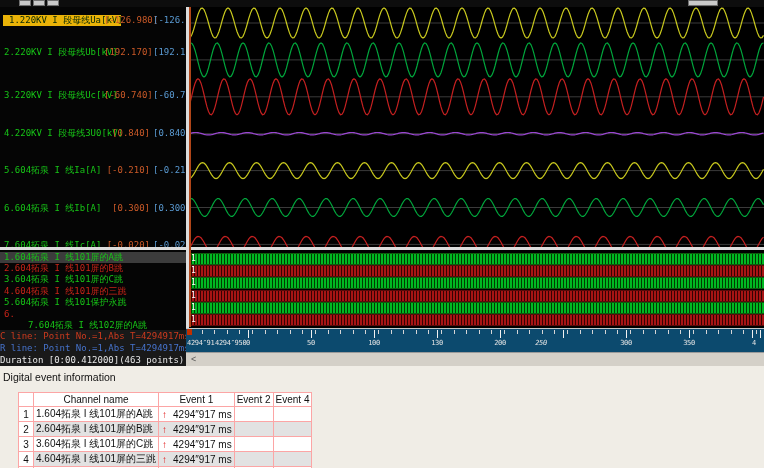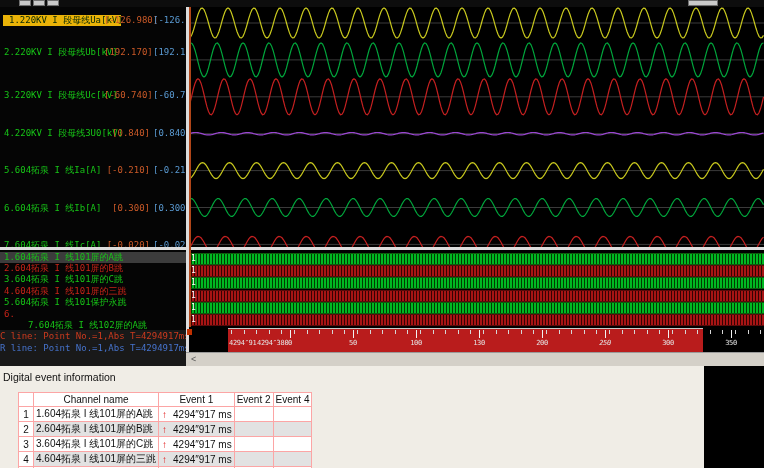--- a/index.html
+++ b/index.html
@@ -43,35 +43,35 @@
 
   
   .bar{position:absolute;left:189px;width:575px;height:10px;}
   .bar-green{background:repeating-linear-gradient(90deg,#00b822 0px,#00b822 2px,#013c01 2px,#013c01 3px);
              border-top:1px solid #0c5c0c;border-bottom:1px solid #0c5c0c;box-sizing:content-box;}
   .bar-red{background:repeating-linear-gradient(90deg,#a81414 0px,#a81414 2px,#340303 2px,#340303 3px);
            border-top:1px solid #5a0a0a;border-bottom:1px solid #5a0a0a;box-sizing:content-box;}
   .bar .bval{position:absolute;left:2px;top:0;font-size:8px;line-height:10px;color:#fff;}
 
   
-  .ruler{position:absolute;left:186px;top:321px;width:475px;height:24px;background:#b91c1c;border-top:1px solid #c8c8c8;box-sizing:border-box;margin-left:42px;}
+  .ruler{position:absolute;left:186px;top:321px;width:578px;height:24px;background:#0c4a6e;border-top:1px solid #c8c8c8;box-sizing:border-box;}
   .ruler .minor{position:absolute;left:3px;top:1px;width:575px;height:4px;
      background:repeating-linear-gradient(90deg,#d6d6d6 0px,#d6d6d6 1px,transparent 1px,transparent 12.6px);}
   .ruler .major{position:absolute;left:3px;top:1px;width:575px;height:8px;
      background:repeating-linear-gradient(90deg,#f2f2f2 0px,#f2f2f2 1px,transparent 1px,transparent 63px);
      background-position:-4px 0;}
   .ruler .tick-label{position:absolute;top:10px;font-size:7px;color:#e4e4e4;white-space:nowrap;letter-spacing:-0.3px;}
   .cursor-marker{position:absolute;left:187px;top:322px;width:5px;height:6px;background:#c03000;z-index:6;}
 
   
   .wave-scroll{position:absolute;left:186px;top:345px;width:578px;height:14px;background:#d4d0c8;border-top:1px solid #9a9a9a;box-sizing:border-box;}
   .wave-scroll .arrow{position:absolute;left:5px;top:1px;font-size:9px;color:#555;font-family:"Liberation Sans",sans-serif;}
 
   
-  .bottom-panel{position:absolute;left:0;top:366px;width:704px;height:102px;background:#f0ede6;
+  .bottom-panel{position:absolute;left:0;top:366px;width:764px;height:102px;background:#f0ede6;
                 font-family:"Liberation Sans",sans-serif;overflow:hidden;}
   .bp-title{position:absolute;left:3px;top:5px;font-size:10.5px;color:#111;}
   .evt-table{position:absolute;left:18px;top:26px;border-collapse:collapse;table-layout:fixed;
              font-size:10px;color:#111;background:#fff;}
   .evt-table td,.evt-table th{border:1px solid #fca5a5;padding:0 2px;height:14px;overflow:hidden;
              white-space:nowrap;font-weight:normal;box-sizing:border-box;}
   .evt-table th{text-align:center;background:#fff;}
   .evt-table td.num{text-align:center;background:#fff;}
   .evt-table tr.shaded td:not(.num){background:#e2e2e2;}
   .evt-table td.ev1{padding-left:3px;margin-top:7px;}
@@ -134,20 +134,21 @@
           <div class="dig-row" style="top: 255.9px; color: rgb(200, 36, 24);">2.604拓泉 I 线101屏的B跳</div>
           <div class="dig-row" style="top: 267.3px; color: rgb(23, 196, 23);">3.604拓泉 I 线101屏的C跳</div>
           <div class="dig-row" style="top: 278.7px; color: rgb(200, 36, 24);">4.604拓泉 I 线101屏的三跳</div>
           <div class="dig-row" style="top: 290.1px; color: rgb(23, 196, 23);">5.604拓泉 I 线101保护永跳</div>
           <div class="dig-row" style="top: 301.5px; color: rgb(200, 36, 24);">6.</div>
           <div class="dig-row" style="top: 312.9px; color: rgb(23, 196, 23); padding-left: 28px;">7.604拓泉 I 线102屏的A跳</div>
         </div>
       <div class="status-block">
         <div class="status-c">C line: Point No.=1,Abs T=4294917ms,  Rel T=42949</div>
         <div class="status-r">R line: Point No.=1,Abs T=4294917ms,  Rel T=42949</div>
+        <div class="status-d">Duration [0:00.412000](463 points)</div>
       </div>
     </div>
 
     <svg class="wave-area" viewBox="0 0 575 240">
         <line x1="0" x2="575" y1="16" y2="16" stroke="#3a3a3a" stroke-width="1"></line>
         <polyline points="0,31.0 1.5,30.0 3,27.2 4.5,23.0 6,17.8 7.5,12.4 9,7.5 10.5,3.7 12,1.4 13.5,1.1 15,2.7 16.5,6.1 18,10.7 19.5,16.0 21,21.3 22.5,25.9 24,29.3 25.5,30.9 27,30.6 28.5,28.3 30,24.5 31.5,19.6 33,14.2 34.5,9.0 36,4.8 37.5,2.0 39,1.0 40.5,2.0 42,4.8 43.5,9.0 45,14.2 46.5,19.6 48,24.5 49.5,28.3 51,30.6 52.5,30.9 54,29.3 55.5,25.9 57,21.3 58.5,16.0 60,10.7 61.5,6.1 63,2.7 64.5,1.1 66,1.4 67.5,3.7 69,7.5 70.5,12.4 72,17.8 73.5,23.0 75,27.2 76.5,30.0 78,31.0 79.5,30.0 81,27.2 82.5,23.0 84,17.8 85.5,12.4 87,7.5 88.5,3.7 90,1.4 91.5,1.1 93,2.7 94.5,6.1 96,10.7 97.5,16.0 99,21.3 100.5,25.9 102,29.3 103.5,30.9 105,30.6 106.5,28.3 108,24.5 109.5,19.6 111,14.2 112.5,9.0 114,4.8 115.5,2.0 117,1.0 118.5,2.0 120,4.8 121.5,9.0 123,14.2 124.5,19.6 126,24.5 127.5,28.3 129,30.6 130.5,30.9 132,29.3 133.5,25.9 135,21.3 136.5,16.0 138,10.7 139.5,6.1 141,2.7 142.5,1.1 144,1.4 145.5,3.7 147,7.5 148.5,12.4 150,17.8 151.5,23.0 153,27.2 154.5,30.0 156,31.0 157.5,30.0 159,27.2 160.5,23.0 162,17.8 163.5,12.4 165,7.5 166.5,3.7 168,1.4 169.5,1.1 171,2.7 172.5,6.1 174,10.7 175.5,16.0 177,21.3 178.5,25.9 180,29.3 181.5,30.9 183,30.6 184.5,28.3 186,24.5 187.5,19.6 189,14.2 190.5,9.0 192,4.8 193.5,2.0 195,1.0 196.5,2.0 198,4.8 199.5,9.0 201,14.2 202.5,19.6 204,24.5 205.5,28.3 207,30.6 208.5,30.9 210,29.3 211.5,25.9 213,21.3 214.5,16.0 216,10.7 217.5,6.1 219,2.7 220.5,1.1 222,1.4 223.5,3.7 225,7.5 226.5,12.4 228,17.8 229.5,23.0 231,27.2 232.5,30.0 234,31.0 235.5,30.0 237,27.2 238.5,23.0 240,17.8 241.5,12.4 243,7.5 244.5,3.7 246,1.4 247.5,1.1 249,2.7 250.5,6.1 252,10.7 253.5,16.0 255,21.3 256.5,25.9 258,29.3 259.5,30.9 261,30.6 262.5,28.3 264,24.5 265.5,19.6 267,14.2 268.5,9.0 270,4.8 271.5,2.0 273,1.0 274.5,2.0 276,4.8 277.5,9.0 279,14.2 280.5,19.6 282,24.5 283.5,28.3 285,30.6 286.5,30.9 288,29.3 289.5,25.9 291,21.3 292.5,16.0 294,10.7 295.5,6.1 297,2.7 298.5,1.1 300,1.4 301.5,3.7 303,7.5 304.5,12.4 306,17.8 307.5,23.0 309,27.2 310.5,30.0 312,31.0 313.5,30.0 315,27.2 316.5,23.0 318,17.8 319.5,12.4 321,7.5 322.5,3.7 324,1.4 325.5,1.1 327,2.7 328.5,6.1 330,10.7 331.5,16.0 333,21.3 334.5,25.9 336,29.3 337.5,30.9 339,30.6 340.5,28.3 342,24.5 343.5,19.6 345,14.2 346.5,9.0 348,4.8 349.5,2.0 351,1.0 352.5,2.0 354,4.8 355.5,9.0 357,14.2 358.5,19.6 360,24.5 361.5,28.3 363,30.6 364.5,30.9 366,29.3 367.5,25.9 369,21.3 370.5,16.0 372,10.7 373.5,6.1 375,2.7 376.5,1.1 378,1.4 379.5,3.7 381,7.5 382.5,12.4 384,17.8 385.5,23.0 387,27.2 388.5,30.0 390,31.0 391.5,30.0 393,27.2 394.5,23.0 396,17.8 397.5,12.4 399,7.5 400.5,3.7 402,1.4 403.5,1.1 405,2.7 406.5,6.1 408,10.7 409.5,16.0 411,21.3 412.5,25.9 414,29.3 415.5,30.9 417,30.6 418.5,28.3 420,24.5 421.5,19.6 423,14.2 424.5,9.0 426,4.8 427.5,2.0 429,1.0 430.5,2.0 432,4.8 433.5,9.0 435,14.2 436.5,19.6 438,24.5 439.5,28.3 441,30.6 442.5,30.9 444,29.3 445.5,25.9 447,21.3 448.5,16.0 450,10.7 451.5,6.1 453,2.7 454.5,1.1 456,1.4 457.5,3.7 459,7.5 460.5,12.4 462,17.8 463.5,23.0 465,27.2 466.5,30.0 468,31.0 469.5,30.0 471,27.2 472.5,23.0 474,17.8 475.5,12.4 477,7.5 478.5,3.7 480,1.4 481.5,1.1 483,2.7 484.5,6.1 486,10.7 487.5,16.0 489,21.3 490.5,25.9 492,29.3 493.5,30.9 495,30.6 496.5,28.3 498,24.5 499.5,19.6 501,14.2 502.5,9.0 504,4.8 505.5,2.0 507,1.0 508.5,2.0 510,4.8 511.5,9.0 513,14.2 514.5,19.6 516,24.5 517.5,28.3 519,30.6 520.5,30.9 522,29.3 523.5,25.9 525,21.3 526.5,16.0 528,10.7 529.5,6.1 531,2.7 532.5,1.1 534,1.4 535.5,3.7 537,7.5 538.5,12.4 540,17.8 541.5,23.0 543,27.2 544.5,30.0 546,31.0 547.5,30.0 549,27.2 550.5,23.0 552,17.8 553.5,12.4 555,7.5 556.5,3.7 558,1.4 559.5,1.1 561,2.7 562.5,6.1 564,10.7 565.5,16.0 567,21.3 568.5,25.9 570,29.3 571.5,30.9 573,30.6 574.5,28.3 " fill="none" stroke="#c8c81e" stroke-width="1.2"></polyline>
         <line x1="0" x2="575" y1="52.9" y2="52.9" stroke="#3a3a3a" stroke-width="1"></line>
         <polyline points="0,37.9 1.5,36.0 3,36.4 4.5,38.9 6,43.2 7.5,48.7 9,54.9 10.5,60.7 12,65.6 13.5,68.8 15,69.9 16.5,68.8 18,65.7 19.5,60.9 21,55.0 22.5,48.9 24,43.3 25.5,39.0 27,36.4 28.5,36.0 30,37.8 31.5,41.6 33,46.8 34.5,52.8 36,58.8 37.5,64.1 39,67.9 40.5,69.8 42,69.4 43.5,66.9 45,62.6 46.5,57.1 48,50.9 49.5,45.1 51,40.2 52.5,37.0 54,35.9 55.5,37.0 57,40.1 58.5,44.9 60,50.8 61.5,56.9 63,62.5 64.5,66.8 66,69.4 67.5,69.8 69,68.0 70.5,64.2 72,59.0 73.5,53.0 75,47.0 76.5,41.7 78,37.9 79.5,36.0 81,36.4 82.5,38.9 84,43.2 85.5,48.7 87,54.9 88.5,60.7 90,65.6 91.5,68.8 93,69.9 94.5,68.8 96,65.7 97.5,60.9 99,55.0 100.5,48.9 102,43.3 103.5,39.0 105,36.4 106.5,36.0 108,37.8 109.5,41.6 111,46.8 112.5,52.8 114,58.8 115.5,64.1 117,67.9 118.5,69.8 120,69.4 121.5,66.9 123,62.6 124.5,57.1 126,50.9 127.5,45.1 129,40.2 130.5,37.0 132,35.9 133.5,37.0 135,40.1 136.5,44.9 138,50.8 139.5,56.9 141,62.5 142.5,66.8 144,69.4 145.5,69.8 147,68.0 148.5,64.2 150,59.0 151.5,53.0 153,47.0 154.5,41.7 156,37.9 157.5,36.0 159,36.4 160.5,38.9 162,43.2 163.5,48.7 165,54.9 166.5,60.7 168,65.6 169.5,68.8 171,69.9 172.5,68.8 174,65.7 175.5,60.9 177,55.0 178.5,48.9 180,43.3 181.5,39.0 183,36.4 184.5,36.0 186,37.8 187.5,41.6 189,46.8 190.5,52.8 192,58.8 193.5,64.1 195,67.9 196.5,69.8 198,69.4 199.5,66.9 201,62.6 202.5,57.1 204,50.9 205.5,45.1 207,40.2 208.5,37.0 210,35.9 211.5,37.0 213,40.1 214.5,44.9 216,50.8 217.5,56.9 219,62.5 220.5,66.8 222,69.4 223.5,69.8 225,68.0 226.5,64.2 228,59.0 229.5,53.0 231,47.0 232.5,41.7 234,37.9 235.5,36.0 237,36.4 238.5,38.9 240,43.2 241.5,48.7 243,54.9 244.5,60.7 246,65.6 247.5,68.8 249,69.9 250.5,68.8 252,65.7 253.5,60.9 255,55.0 256.5,48.9 258,43.3 259.5,39.0 261,36.4 262.5,36.0 264,37.8 265.5,41.6 267,46.8 268.5,52.8 270,58.8 271.5,64.1 273,67.9 274.5,69.8 276,69.4 277.5,66.9 279,62.6 280.5,57.1 282,50.9 283.5,45.1 285,40.2 286.5,37.0 288,35.9 289.5,37.0 291,40.1 292.5,44.9 294,50.8 295.5,56.9 297,62.5 298.5,66.8 300,69.4 301.5,69.8 303,68.0 304.5,64.2 306,59.0 307.5,53.0 309,47.0 310.5,41.7 312,37.9 313.5,36.0 315,36.4 316.5,38.9 318,43.2 319.5,48.7 321,54.9 322.5,60.7 324,65.6 325.5,68.8 327,69.9 328.5,68.8 330,65.7 331.5,60.9 333,55.0 334.5,48.9 336,43.3 337.5,39.0 339,36.4 340.5,36.0 342,37.8 343.5,41.6 345,46.8 346.5,52.8 348,58.8 349.5,64.1 351,67.9 352.5,69.8 354,69.4 355.5,66.9 357,62.6 358.5,57.1 360,50.9 361.5,45.1 363,40.2 364.5,37.0 366,35.9 367.5,37.0 369,40.1 370.5,44.9 372,50.8 373.5,56.9 375,62.5 376.5,66.8 378,69.4 379.5,69.8 381,68.0 382.5,64.2 384,59.0 385.5,53.0 387,47.0 388.5,41.7 390,37.9 391.5,36.0 393,36.4 394.5,38.9 396,43.2 397.5,48.7 399,54.9 400.5,60.7 402,65.6 403.5,68.8 405,69.9 406.5,68.8 408,65.7 409.5,60.9 411,55.0 412.5,48.9 414,43.3 415.5,39.0 417,36.4 418.5,36.0 420,37.8 421.5,41.6 423,46.8 424.5,52.8 426,58.8 427.5,64.1 429,67.9 430.5,69.8 432,69.4 433.5,66.9 435,62.6 436.5,57.1 438,50.9 439.5,45.1 441,40.2 442.5,37.0 444,35.9 445.5,37.0 447,40.1 448.5,44.9 450,50.8 451.5,56.9 453,62.5 454.5,66.8 456,69.4 457.5,69.8 459,68.0 460.5,64.2 462,59.0 463.5,53.0 465,47.0 466.5,41.7 468,37.9 469.5,36.0 471,36.4 472.5,38.9 474,43.2 475.5,48.7 477,54.9 478.5,60.7 480,65.6 481.5,68.8 483,69.9 484.5,68.8 486,65.7 487.5,60.9 489,55.0 490.5,48.9 492,43.3 493.5,39.0 495,36.4 496.5,36.0 498,37.8 499.5,41.6 501,46.8 502.5,52.8 504,58.8 505.5,64.1 507,67.9 508.5,69.8 510,69.4 511.5,66.9 513,62.6 514.5,57.1 516,50.9 517.5,45.1 519,40.2 520.5,37.0 522,35.9 523.5,37.0 525,40.1 526.5,44.9 528,50.8 529.5,56.9 531,62.5 532.5,66.8 534,69.4 535.5,69.8 537,68.0 538.5,64.2 540,59.0 541.5,53.0 543,47.0 544.5,41.7 546,37.9 547.5,36.0 549,36.4 550.5,38.9 552,43.2 553.5,48.7 555,54.9 556.5,60.7 558,65.6 559.5,68.8 561,69.9 562.5,68.8 564,65.7 565.5,60.9 567,55.0 568.5,48.9 570,43.3 571.5,39.0 573,36.4 574.5,36.0 " fill="none" stroke="#00a63c" stroke-width="1.2"></polyline>
         <line x1="0" x2="575" y1="89.8" y2="89.8" stroke="#3a3a3a" stroke-width="1"></line>
         <polyline points="0,100.1 1.5,94.2 3,87.8 4.5,81.5 6,76.4 7.5,73.0 9,71.8 10.5,72.9 12,76.2 13.5,81.3 15,87.5 16.5,94.0 18,99.9 19.5,104.5 21,107.2 22.5,107.7 24,105.8 25.5,101.8 27,96.3 28.5,89.9 30,83.5 31.5,78.0 33,73.9 34.5,71.9 36,72.3 37.5,74.9 39,79.5 40.5,85.4 42,91.8 43.5,98.1 45,103.2 46.5,106.6 48,107.8 49.5,106.7 51,103.4 52.5,98.3 54,92.1 55.5,85.6 57,79.7 58.5,75.1 60,72.4 61.5,71.9 63,73.8 64.5,77.8 66,83.3 67.5,89.7 69,96.1 70.5,101.6 72,105.7 73.5,107.7 75,107.3 76.5,104.7 78,100.1 79.5,94.2 81,87.8 82.5,81.5 84,76.4 85.5,73.0 87,71.8 88.5,72.9 90,76.2 91.5,81.3 93,87.5 94.5,94.0 96,99.9 97.5,104.5 99,107.2 100.5,107.7 102,105.8 103.5,101.8 105,96.3 106.5,89.9 108,83.5 109.5,78.0 111,73.9 112.5,71.9 114,72.3 115.5,74.9 117,79.5 118.5,85.4 120,91.8 121.5,98.1 123,103.2 124.5,106.6 126,107.8 127.5,106.7 129,103.4 130.5,98.3 132,92.1 133.5,85.6 135,79.7 136.5,75.1 138,72.4 139.5,71.9 141,73.8 142.5,77.8 144,83.3 145.5,89.7 147,96.1 148.5,101.6 150,105.7 151.5,107.7 153,107.3 154.5,104.7 156,100.1 157.5,94.2 159,87.8 160.5,81.5 162,76.4 163.5,73.0 165,71.8 166.5,72.9 168,76.2 169.5,81.3 171,87.5 172.5,94.0 174,99.9 175.5,104.5 177,107.2 178.5,107.7 180,105.8 181.5,101.8 183,96.3 184.5,89.9 186,83.5 187.5,78.0 189,73.9 190.5,71.9 192,72.3 193.5,74.9 195,79.5 196.5,85.4 198,91.8 199.5,98.1 201,103.2 202.5,106.6 204,107.8 205.5,106.7 207,103.4 208.5,98.3 210,92.1 211.5,85.6 213,79.7 214.5,75.1 216,72.4 217.5,71.9 219,73.8 220.5,77.8 222,83.3 223.5,89.7 225,96.1 226.5,101.6 228,105.7 229.5,107.7 231,107.3 232.5,104.7 234,100.1 235.5,94.2 237,87.8 238.5,81.5 240,76.4 241.5,73.0 243,71.8 244.5,72.9 246,76.2 247.5,81.3 249,87.5 250.5,94.0 252,99.9 253.5,104.5 255,107.2 256.5,107.7 258,105.8 259.5,101.8 261,96.3 262.5,89.9 264,83.5 265.5,78.0 267,73.9 268.5,71.9 270,72.3 271.5,74.9 273,79.5 274.5,85.4 276,91.8 277.5,98.1 279,103.2 280.5,106.6 282,107.8 283.5,106.7 285,103.4 286.5,98.3 288,92.1 289.5,85.6 291,79.7 292.5,75.1 294,72.4 295.5,71.9 297,73.8 298.5,77.8 300,83.3 301.5,89.7 303,96.1 304.5,101.6 306,105.7 307.5,107.7 309,107.3 310.5,104.7 312,100.1 313.5,94.2 315,87.8 316.5,81.5 318,76.4 319.5,73.0 321,71.8 322.5,72.9 324,76.2 325.5,81.3 327,87.5 328.5,94.0 330,99.9 331.5,104.5 333,107.2 334.5,107.7 336,105.8 337.5,101.8 339,96.3 340.5,89.9 342,83.5 343.5,78.0 345,73.9 346.5,71.9 348,72.3 349.5,74.9 351,79.5 352.5,85.4 354,91.8 355.5,98.1 357,103.2 358.5,106.6 360,107.8 361.5,106.7 363,103.4 364.5,98.3 366,92.1 367.5,85.6 369,79.7 370.5,75.1 372,72.4 373.5,71.9 375,73.8 376.5,77.8 378,83.3 379.5,89.7 381,96.1 382.5,101.6 384,105.7 385.5,107.7 387,107.3 388.5,104.7 390,100.1 391.5,94.2 393,87.8 394.5,81.5 396,76.4 397.5,73.0 399,71.8 400.5,72.9 402,76.2 403.5,81.3 405,87.5 406.5,94.0 408,99.9 409.5,104.5 411,107.2 412.5,107.7 414,105.8 415.5,101.8 417,96.3 418.5,89.9 420,83.5 421.5,78.0 423,73.9 424.5,71.9 426,72.3 427.5,74.9 429,79.5 430.5,85.4 432,91.8 433.5,98.1 435,103.2 436.5,106.6 438,107.8 439.5,106.7 441,103.4 442.5,98.3 444,92.1 445.5,85.6 447,79.7 448.5,75.1 450,72.4 451.5,71.9 453,73.8 454.5,77.8 456,83.3 457.5,89.7 459,96.1 460.5,101.6 462,105.7 463.5,107.7 465,107.3 466.5,104.7 468,100.1 469.5,94.2 471,87.8 472.5,81.5 474,76.4 475.5,73.0 477,71.8 478.5,72.9 480,76.2 481.5,81.3 483,87.5 484.5,94.0 486,99.9 487.5,104.5 489,107.2 490.5,107.7 492,105.8 493.5,101.8 495,96.3 496.5,89.9 498,83.5 499.5,78.0 501,73.9 502.5,71.9 504,72.3 505.5,74.9 507,79.5 508.5,85.4 510,91.8 511.5,98.1 513,103.2 514.5,106.6 516,107.8 517.5,106.7 519,103.4 520.5,98.3 522,92.1 523.5,85.6 525,79.7 526.5,75.1 528,72.4 529.5,71.9 531,73.8 532.5,77.8 534,83.3 535.5,89.7 537,96.1 538.5,101.6 540,105.7 541.5,107.7 543,107.3 544.5,104.7 546,100.1 547.5,94.2 549,87.8 550.5,81.5 552,76.4 553.5,73.0 555,71.8 556.5,72.9 558,76.2 559.5,81.3 561,87.5 562.5,94.0 564,99.9 565.5,104.5 567,107.2 568.5,107.7 570,105.8 571.5,101.8 573,96.3 574.5,89.9 " fill="none" stroke="#c42020" stroke-width="1.2"></polyline>
@@ -184,27 +185,27 @@
 
     <div class="hsep"></div>
     <div class="vsep"></div>
 
     <div class="cursor-line"></div>
 
     <div class="ruler">
       <div class="minor"></div>
       <div class="major"></div>
     <span class="tick-label" style="left: 1px;">4294″91</span>
-        <span class="tick-label" style="left: 29px;">4294″380</span>
+        <span class="tick-label" style="left: 29px;">4294″950</span>
         <span class="tick-label" style="left: 62px; transform: translateX(-50%);">0</span>
         <span class="tick-label" style="left: 125px; transform: translateX(-50%);">50</span>
         <span class="tick-label" style="left: 188px; transform: translateX(-50%);">100</span>
         <span class="tick-label" style="left: 251px; transform: translateX(-50%);">130</span>
         <span class="tick-label" style="left: 314px; transform: translateX(-50%);">200</span>
-        <span class="tick-label" style="left: 377px; transform: translateX(-50%); font-style: italic;">250</span>
+        <span class="tick-label" style="left: 355px; transform: translateX(-50%); font-style: italic;">250</span>
         <span class="tick-label" style="left: 440px; transform: translateX(-50%);">300</span>
         <span class="tick-label" style="left: 503px; transform: translateX(-50%);">350</span>
         <span class="tick-label" style="left: 566px;">4</span>
       </div>
     <div class="cursor-marker"></div>
 
     <div class="wave-scroll">
       <span class="arrow">&lt;</span>
     </div>
   </div>

